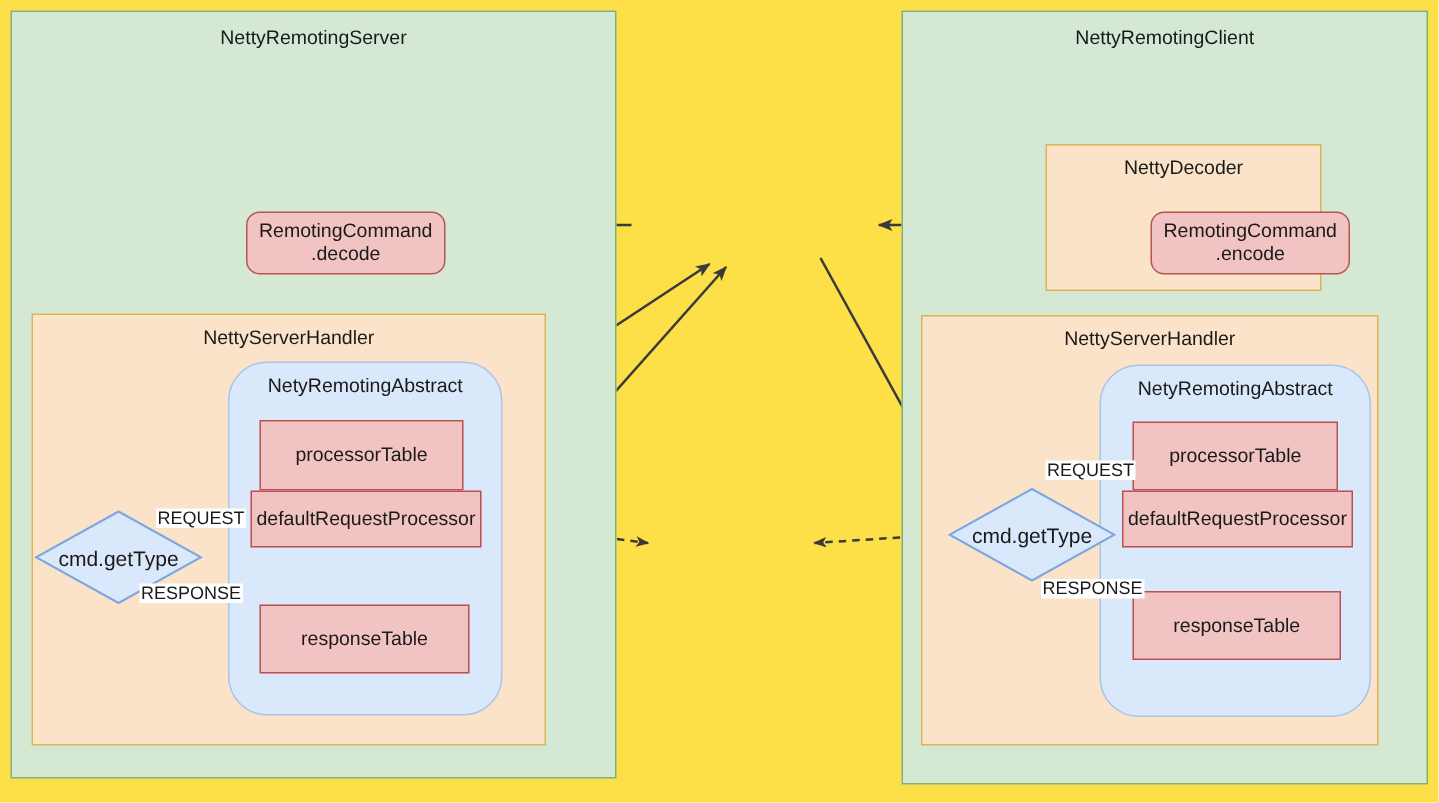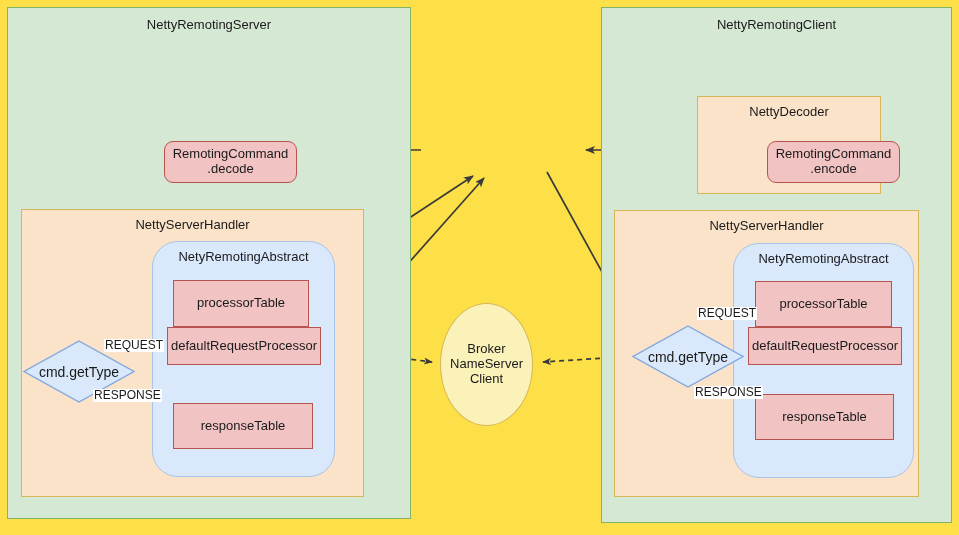--- a/index.html
+++ b/index.html
@@ -206,25 +206,20 @@
   </div>
 
   <div class="diamond-wrap" style="left:632px; top:325px; width:112px; height:63px;">
     <svg width="112" height="63" viewBox="0 0 112 63">
       <polygon points="56,1 111,31.5 56,62 1,31.5" fill="#dae8fc" stroke="#7ea6e0" stroke-width="1.4"></polygon>
     </svg>
     <div class="diamond-label">cmd.getType</div>
   </div>
 
 
-  <div class="node box-ellipse multiline" style="left:440px; top:303px; width:93px; height:123px;">
-    <span>Broker
-NameServer
-Client</span>
-  </div>
 
   <svg id="edges">
     <defs>
       <marker id="arrow" markerWidth="10" markerHeight="8" refX="9" refY="4" orient="auto" markerUnits="userSpaceOnUse">
         <path d="M0,0 L10,4 L0,8 L2.4,4 z" fill="#3a3a3a"></path>
       </marker>
       <marker id="arrowSm" markerWidth="9" markerHeight="7" refX="8" refY="3.5" orient="auto" markerUnits="userSpaceOnUse">
         <path d="M0,0 L9,3.5 L0,7 L2.2,3.5 z" fill="#3a3a3a"></path>
       </marker>
     </defs>

